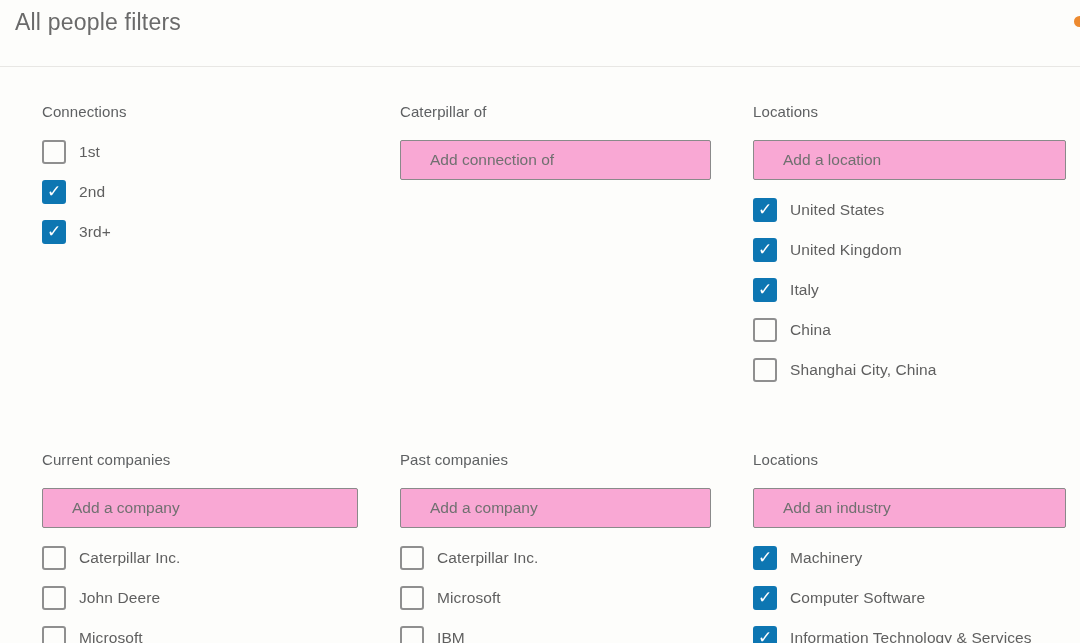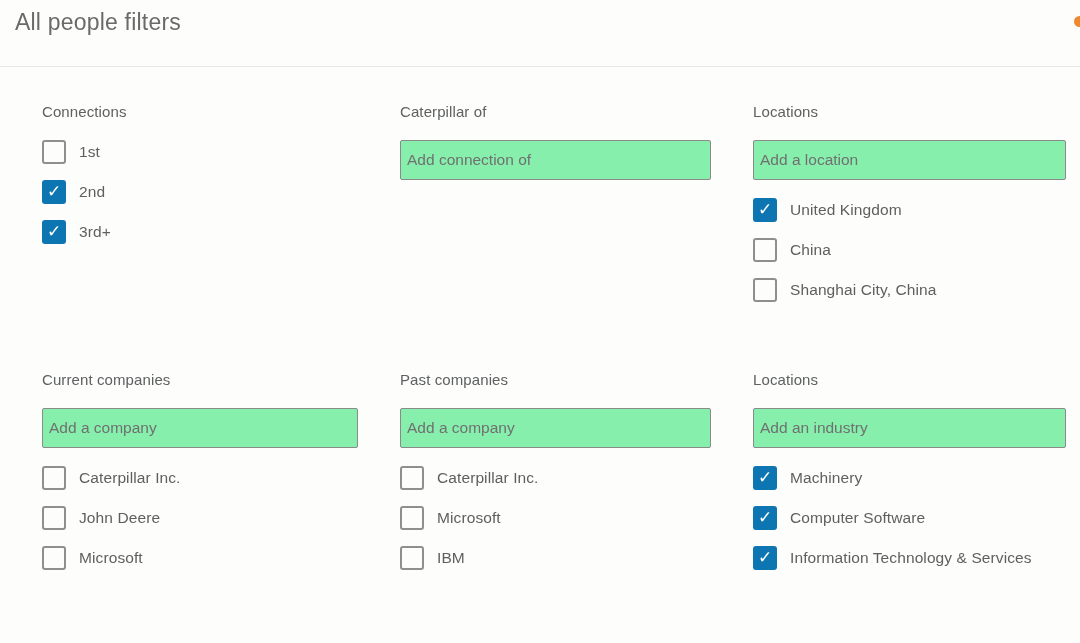--- a/index.html
+++ b/index.html
@@ -51,22 +51,22 @@
     color:var(--label-color);
     line-height:17px;
     margin-bottom:20px;
     letter-spacing:.1px;
   }
   .filter-input{
     width:100%;
     height:40px;
     border:1px solid var(--input-border);
     border-radius:2px;
-    background:#86efac;
-    padding:0 6px;
+    background:#f9a8d4;
+    padding:0 29px;
     font-size:15.5px;
     color:#444;
     font-family:"Liberation Sans","DejaVu Sans",sans-serif;
     outline:none;
   }
   .filter-input::placeholder{color:#707070;opacity:1;}
   .cb-list{margin-top:18px;text-align:right;}
   .cb-list.no-input{margin-top:0;}
   .cb-row{
     display:flex;
@@ -137,21 +137,29 @@
     <div class="section-label">Caterpillar of</div>
     <input class="filter-input" type="text" placeholder="Add connection of" style="">
   </div>
 
   <div class="section">
     <div class="section-label">Locations</div>
     <input class="filter-input" type="text" placeholder="Add a location" style="">
     <div class="cb-list">
       <div class="cb-row checked">
         <span class="cb"></span>
+        <span class="cb-label">United States</span>
+      </div>
+      <div class="cb-row checked">
+        <span class="cb"></span>
         <span class="cb-label">United Kingdom</span>
+      </div>
+      <div class="cb-row checked">
+        <span class="cb"></span>
+        <span class="cb-label">Italy</span>
       </div>
       <div class="cb-row">
         <span class="cb"></span>
         <span class="cb-label">China</span>
       </div>
       <div class="cb-row">
         <span class="cb"></span>
         <span class="cb-label">Shanghai City, China</span>
       </div>
     </div>

